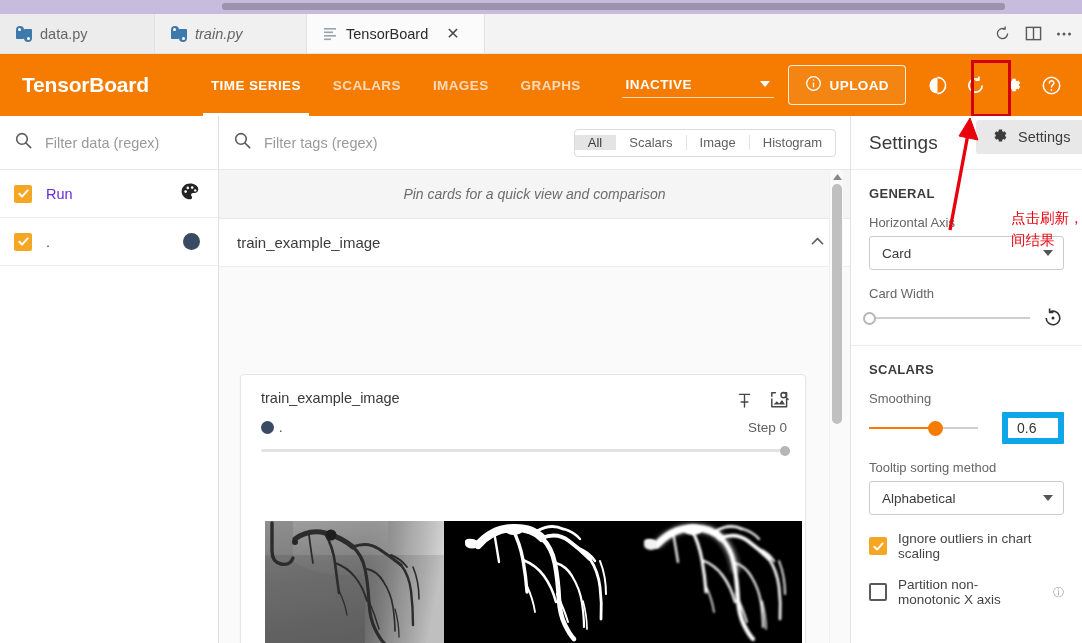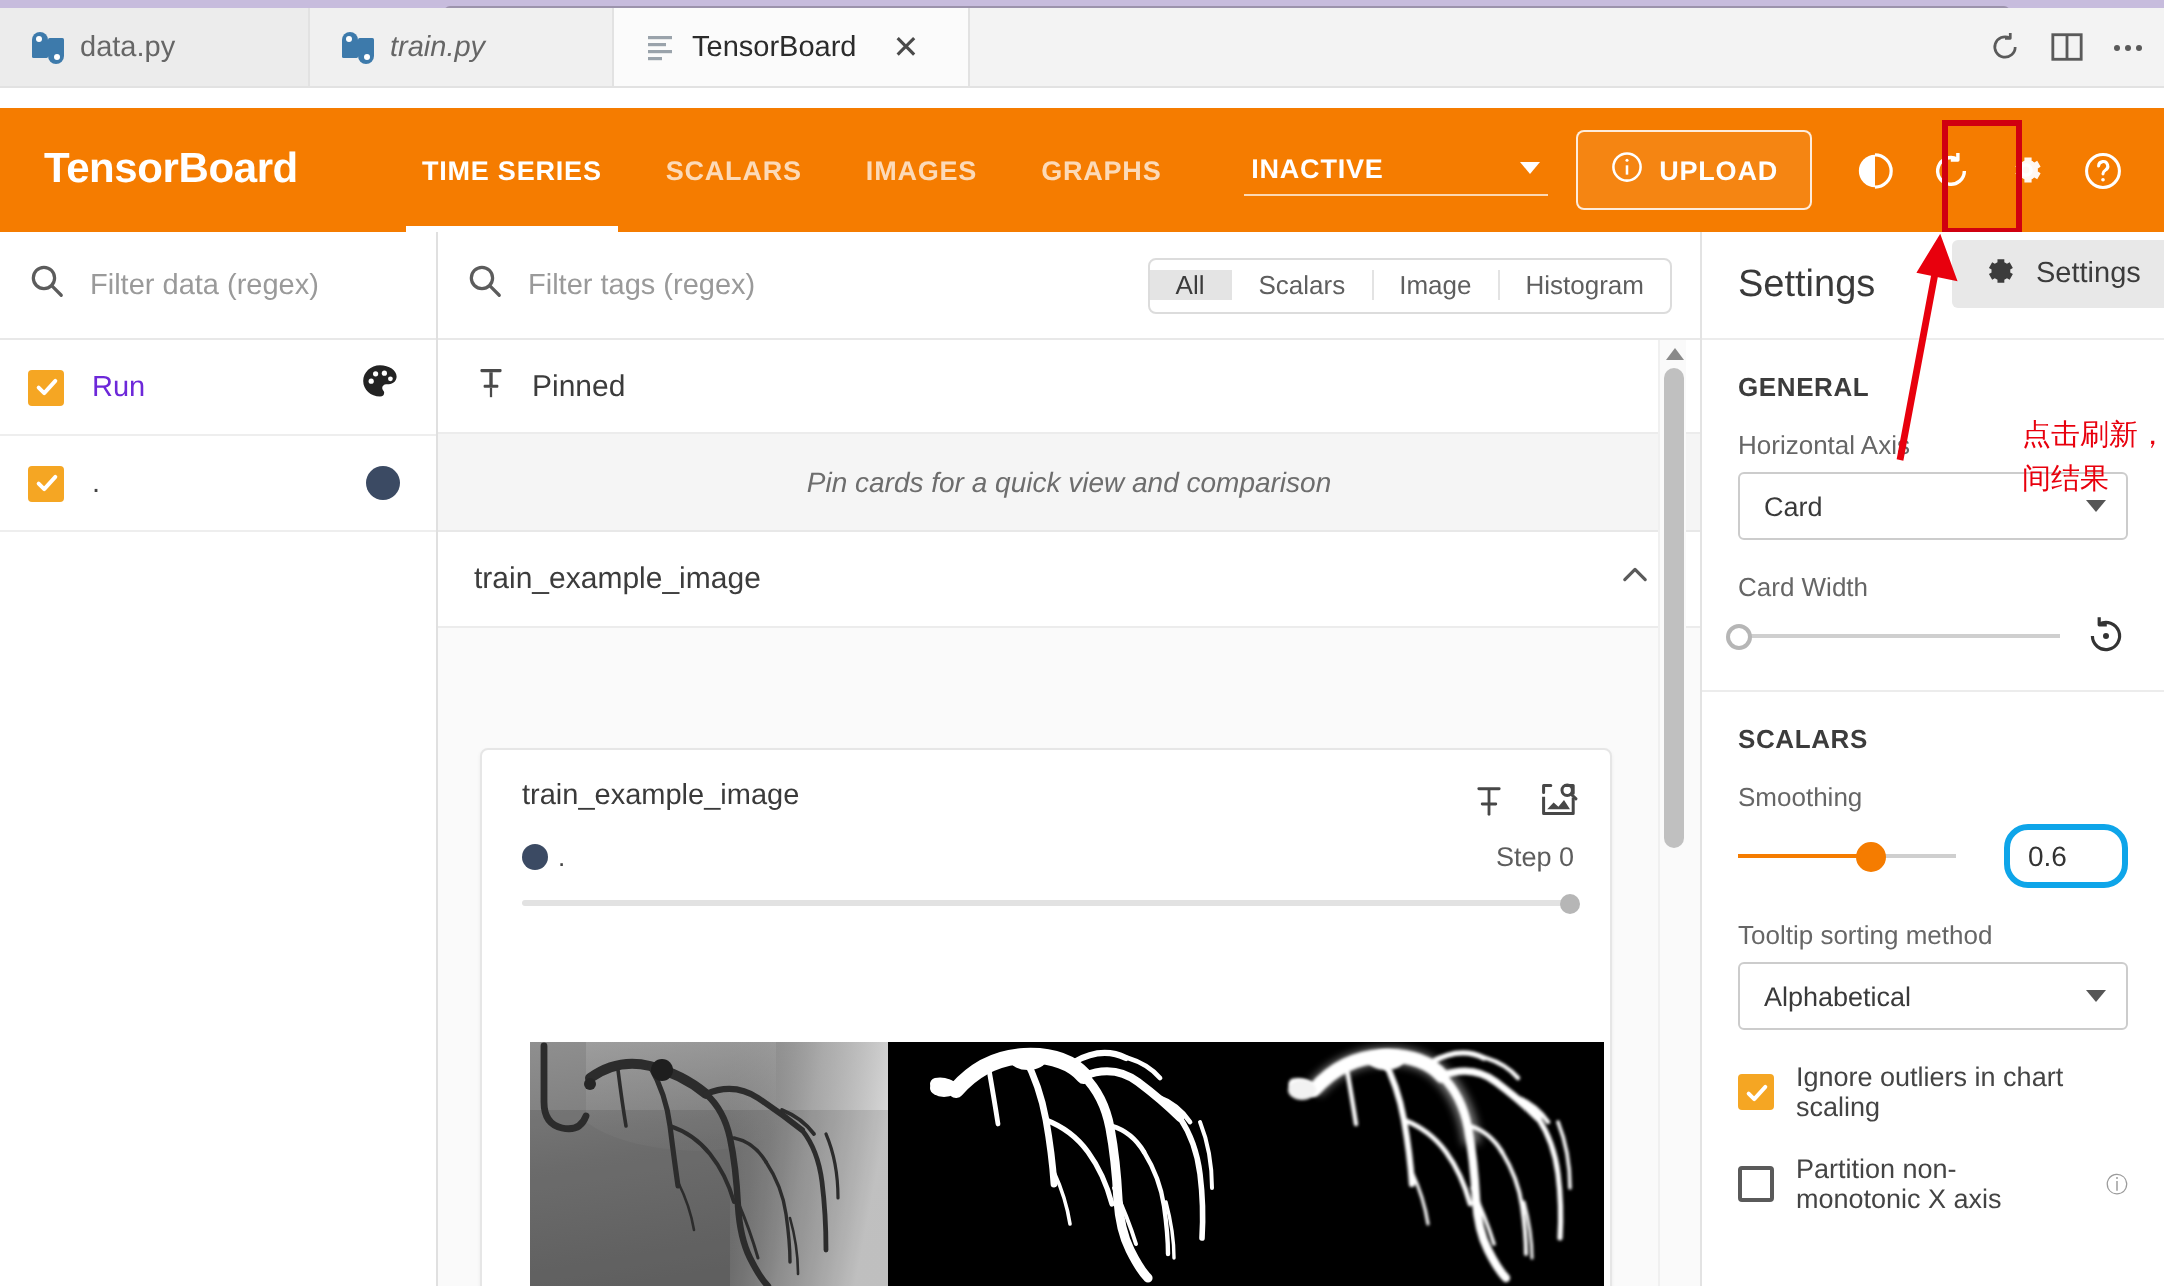--- a/index.html
+++ b/index.html
@@ -16,21 +16,21 @@
     position: absolute; left: 0; top: 0; width: 1082px; height: 14px;
     background: #c7bcdd;
   }
   .top-hscroll {
     position: absolute; left: 222px; top: 3px; width: 783px; height: 7px;
     background: #9c93ac; border-radius: 3px;
   }
 
   
   .tabbar {
-    position: absolute; left: 0; top: 4px; width: 1082px; height: 40px;
+    position: absolute; left: 0; top: 14px; width: 1082px; height: 40px;
     background: #f3f3f3;
     border-bottom: 1px solid #e2e2e2;
     display: flex; align-items: stretch;
   }
   .tab {
     display: flex; align-items: center; gap: 8px;
     padding: 0 18px 0 16px;
     font-size: 14.5px; color: #666;
     background: #ececec;
     border-right: 1px solid #e2e2e2;
@@ -281,21 +281,21 @@
   .mat-slider .bar {
     position: absolute; left: 0; right: 0; height: 2px; background: #cfcfcf;
   }
   .mat-slider .fill { position: absolute; left: 0; height: 2px; background: #f57c00; }
   .mat-slider .knob {
     position: absolute; width: 13px; height: 13px; border-radius: 50%;
     background: #fff; border: 2px solid #b6b6b6; transform: translateX(-6px);
   }
   .mat-slider .knob.filled { background: #f57c00; border-color: #f57c00; width: 15px; height: 15px; }
   .val-box {
-    width: 62px; height: 32px; border: 3px solid #0ea5e9; border-radius: 12px;
+    width: 62px; height: 32px; border: 6px solid #0ea5e9; border-radius: 1px;
     display: flex; align-items: center; padding-left: 9px;
     font-size: 14px; color: #333; margin-left: 12px;
   }
   .reset-icon { color: #333; flex: 0 0 22px; display: flex; align-items: center; }
   .divider { height: 1px; background: #ececec; margin: 16px 0 0 0; }
   .check-row { display: flex; align-items: center; gap: 11px; margin-top: 16px; }
   .check-row .lbl { font-size: 13.5px; color: #444; }
   .cbox-empty {
     width: 18px; height: 18px; border: 2px solid #5a5a5a; border-radius: 2px;
     flex: 0 0 18px; background: #fff;
@@ -498,31 +498,20 @@
       <div class="toggle-group">
         <div class="tg sel">All</div>
         <div class="tg">Scalars</div>
         <div class="tg">Image</div>
         <div class="tg">Histogram</div>
       </div>
     </div>
 
     <div class="scroll-area">
 
-      <div class="pinned-head">
-        <span>
-          <svg width="17" height="17" viewBox="0 0 18 18" fill="#4a4a4a">
-            <rect x="3.4" y="1.6" width="11.2" height="1.7" rx="0.6"></rect>
-            <rect x="8.1" y="3.3" width="1.8" height="7.2"></rect>
-            <rect x="5.1" y="9.9" width="7.8" height="1.6" rx="0.5"></rect>
-            <rect x="8.4" y="11.5" width="1.2" height="5"></rect>
-          </svg>
-        </span>
-        <span>Pinned</span>
-      </div>
 
       <div class="pinned-empty">Pin cards for a quick view and comparison</div>
 
       <div class="group-head">
         <span>train_example_image</span>
         <span class="chev">
           <svg width="17" height="17" viewBox="0 0 18 18" fill="none" stroke="#5a5a5a" stroke-width="1.7" stroke-linecap="round" stroke-linejoin="round">
               <path d="M3.6 11.4L9 6l5.4 5.4"></path>
             </svg>
         </span>

